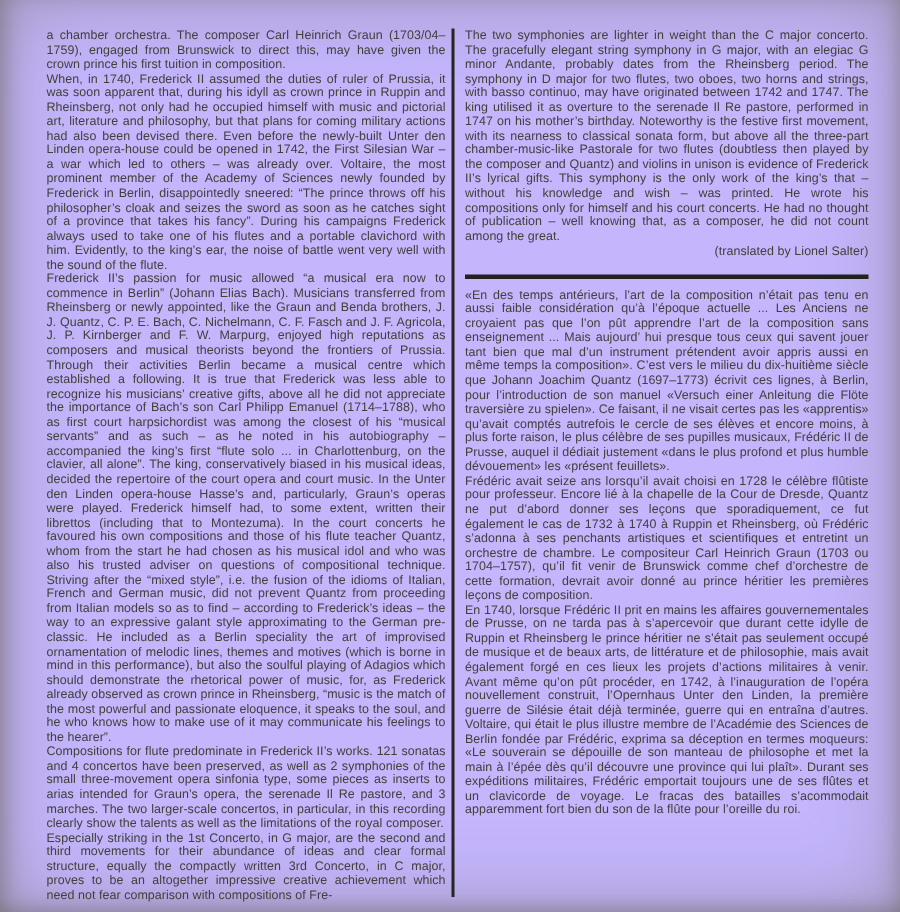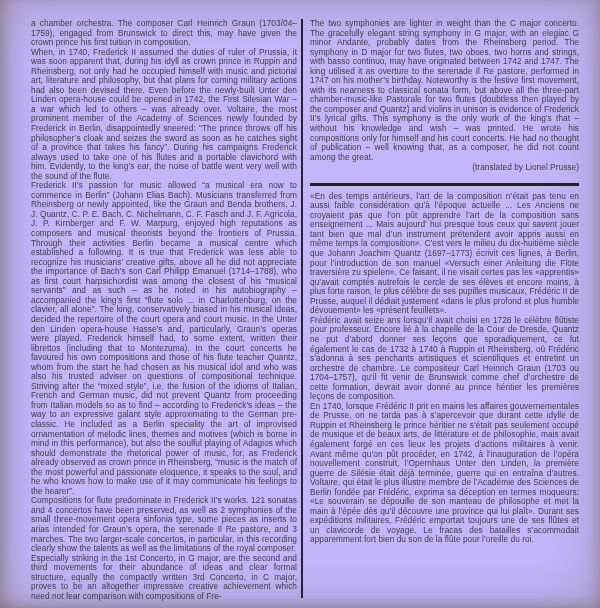--- a/index.html
+++ b/index.html
@@ -67,20 +67,20 @@
     <p>When, in 1740, Frederick II assumed the duties of ruler of Prussia, it was soon apparent that, during his idyll as crown prince in Ruppin and Rheinsberg, not only had he occupied himself with music and pictorial art, literature and philosophy, but that plans for coming military actions had also been devised there. Even before the newly-built Unter den Linden opera-house could be opened in 1742, the First Silesian War – a war which led to others – was already over. Voltaire, the most prominent member of the Academy of Sciences newly founded by Frederick in Berlin, disappointedly sneered: “The prince throws off his philosopher’s cloak and seizes the sword as soon as he catches sight of a province that takes his fancy”. During his campaigns Frederick always used to take one of his flutes and a portable clavichord with him. Evidently, to the king’s ear, the noise of battle went very well with the sound of the flute.</p>
     <p>Frederick II’s passion for music allowed “a musical era now to commence in Berlin” (Johann Elias Bach). Musicians transferred from Rheinsberg or newly appointed, like the Graun and Benda brothers, J. J. Quantz, C. P. E. Bach, C. Nichelmann, C. F. Fasch and J. F. Agricola, J. P. Kirnberger and F. W. Marpurg, enjoyed high reputations as composers and musical theorists beyond the frontiers of Prussia. Through their activities Berlin became a musical centre which established a following. It is true that Frederick was less able to recognize his musicians’ creative gifts, above all he did not appreciate the importance of Bach’s son Carl Philipp Emanuel (1714–1788), who as first court harpsichordist was among the closest of his “musical servants” and as such – as he noted in his autobiography – accompanied the king’s first “flute solo ... in Charlottenburg, on the clavier, all alone”. The king, conservatively biased in his musical ideas, decided the repertoire of the court opera and court music. In the Unter den Linden opera-house Hasse’s and, particularly, Graun’s operas were played. Frederick himself had, to some extent, written their librettos (including that to Montezuma). In the court concerts he favoured his own compositions and those of his flute teacher Quantz, whom from the start he had chosen as his musical idol and who was also his trusted adviser on questions of compositional technique. Striving after the “mixed style”, i.e. the fusion of the idioms of Italian, French and German music, did not prevent Quantz from proceeding from Italian models so as to find – according to Frederick’s ideas – the way to an expressive galant style approximating to the German pre-classic. He included as a Berlin speciality the art of improvised ornamentation of melodic lines, themes and motives (which is borne in mind in this performance), but also the soulful playing of Adagios which should demonstrate the rhetorical power of music, for, as Frederick already observed as crown prince in Rheinsberg, “music is the match of the most powerful and passionate eloquence, it speaks to the soul, and he who knows how to make use of it may communicate his feelings to the hearer”.</p>
     <p>Compositions for flute predominate in Frederick II’s works. 121 sonatas and 4 concertos have been preserved, as well as 2 symphonies of the small three-movement opera sinfonia type, some pieces as inserts to arias intended for Graun’s opera, the serenade Il Re pastore, and 3 marches. The two larger-scale concertos, in particular, in this recording clearly show the talents as well as the limitations of the royal composer.</p>
     <p>Especially striking in the 1st Concerto, in G major, are the second and third movements for their abundance of ideas and clear formal structure, equally the compactly written 3rd Concerto, in C major, proves to be an altogether impressive creative achievement which need not fear comparison with compositions of Fre-</p>
   </div>
 
   <div class="divider"></div>
 
   <div class="col col-right">
     <p>The two symphonies are lighter in weight than the C major concerto. The gracefully elegant string symphony in G major, with an elegiac G minor Andante, probably dates from the Rheinsberg period. The symphony in D major for two flutes, two oboes, two horns and strings, with basso continuo, may have originated between 1742 and 1747. The king utilised it as overture to the serenade Il Re pastore, performed in 1747 on his mother’s birthday. Noteworthy is the festive first movement, with its nearness to classical sonata form, but above all the three-part chamber-music-like Pastorale for two flutes (doubtless then played by the composer and Quantz) and violins in unison is evidence of Frederick II’s lyrical gifts. This symphony is the only work of the king’s that – without his knowledge and wish – was printed. He wrote his compositions only for himself and his court concerts. He had no thought of publication – well knowing that, as a composer, he did not count among the great.</p>
-    <p class="credit">(translated by Lionel Prusse)</p>
+    <p class="credit">(translated by Lionel Salter)</p>
     <div class="hrule"></div>
     <p>«En des temps antérieurs, l’art de la composition n’était pas tenu en aussi faible considération qu’à l’époque actuelle ... Les Anciens ne croyaient pas que l’on pût apprendre l’art de la composition sans enseignement ... Mais aujourd’ hui presque tous ceux qui savent jouer tant bien que mal d’un instrument prétendent avoir appris aussi en même temps la composition». C’est vers le milieu du dix-huitième siècle que Johann Joachim Quantz (1697–1773) écrivit ces lignes, à Berlin, pour l’introduction de son manuel «Versuch einer Anleitung die Flöte traversière zu spielen». Ce faisant, il ne visait certes pas les «apprentis» qu’avait comptés autrefois le cercle de ses élèves et encore moins, à plus forte raison, le plus célèbre de ses pupilles musicaux, Frédéric II de Prusse, auquel il dédiait justement «dans le plus profond et plus humble dévouement» les «présent feuillets».</p>
     <p>Frédéric avait seize ans lorsqu’il avait choisi en 1728 le célèbre flûtiste pour professeur. Encore lié à la chapelle de la Cour de Dresde, Quantz ne put d’abord donner ses leçons que sporadiquement, ce fut également le cas de 1732 à 1740 à Ruppin et Rheinsberg, où Frédéric s’adonna à ses penchants artistiques et scientifiques et entretint un orchestre de chambre. Le compositeur Carl Heinrich Graun (1703 ou 1704–1757), qu’il fit venir de Brunswick comme chef d’orchestre de cette formation, devrait avoir donné au prince héritier les premières leçons de composition.</p>
     <p>En 1740, lorsque Frédéric II prit en mains les affaires gouvernementales de Prusse, on ne tarda pas à s’apercevoir que durant cette idylle de Ruppin et Rheinsberg le prince héritier ne s’était pas seulement occupé de musique et de beaux arts, de littérature et de philosophie, mais avait également forgé en ces lieux les projets d’actions militaires à venir. Avant même qu’on pût procéder, en 1742, à l’inauguration de l’opéra nouvellement construit, l’Opernhaus Unter den Linden, la première guerre de Silésie était déjà terminée, guerre qui en entraîna d’autres. Voltaire, qui était le plus illustre membre de l’Académie des Sciences de Berlin fondée par Frédéric, exprima sa déception en termes moqueurs: «Le souverain se dépouille de son manteau de philosophe et met la main à l’épée dès qu’il découvre une province qui lui plaît». Durant ses expéditions militaires, Frédéric emportait toujours une de ses flûtes et un clavicorde de voyage. Le fracas des batailles s’acommodait apparemment fort bien du son de la flûte pour l’oreille du roi.</p>
   </div>
 
 </div>
 
 </body></html>

